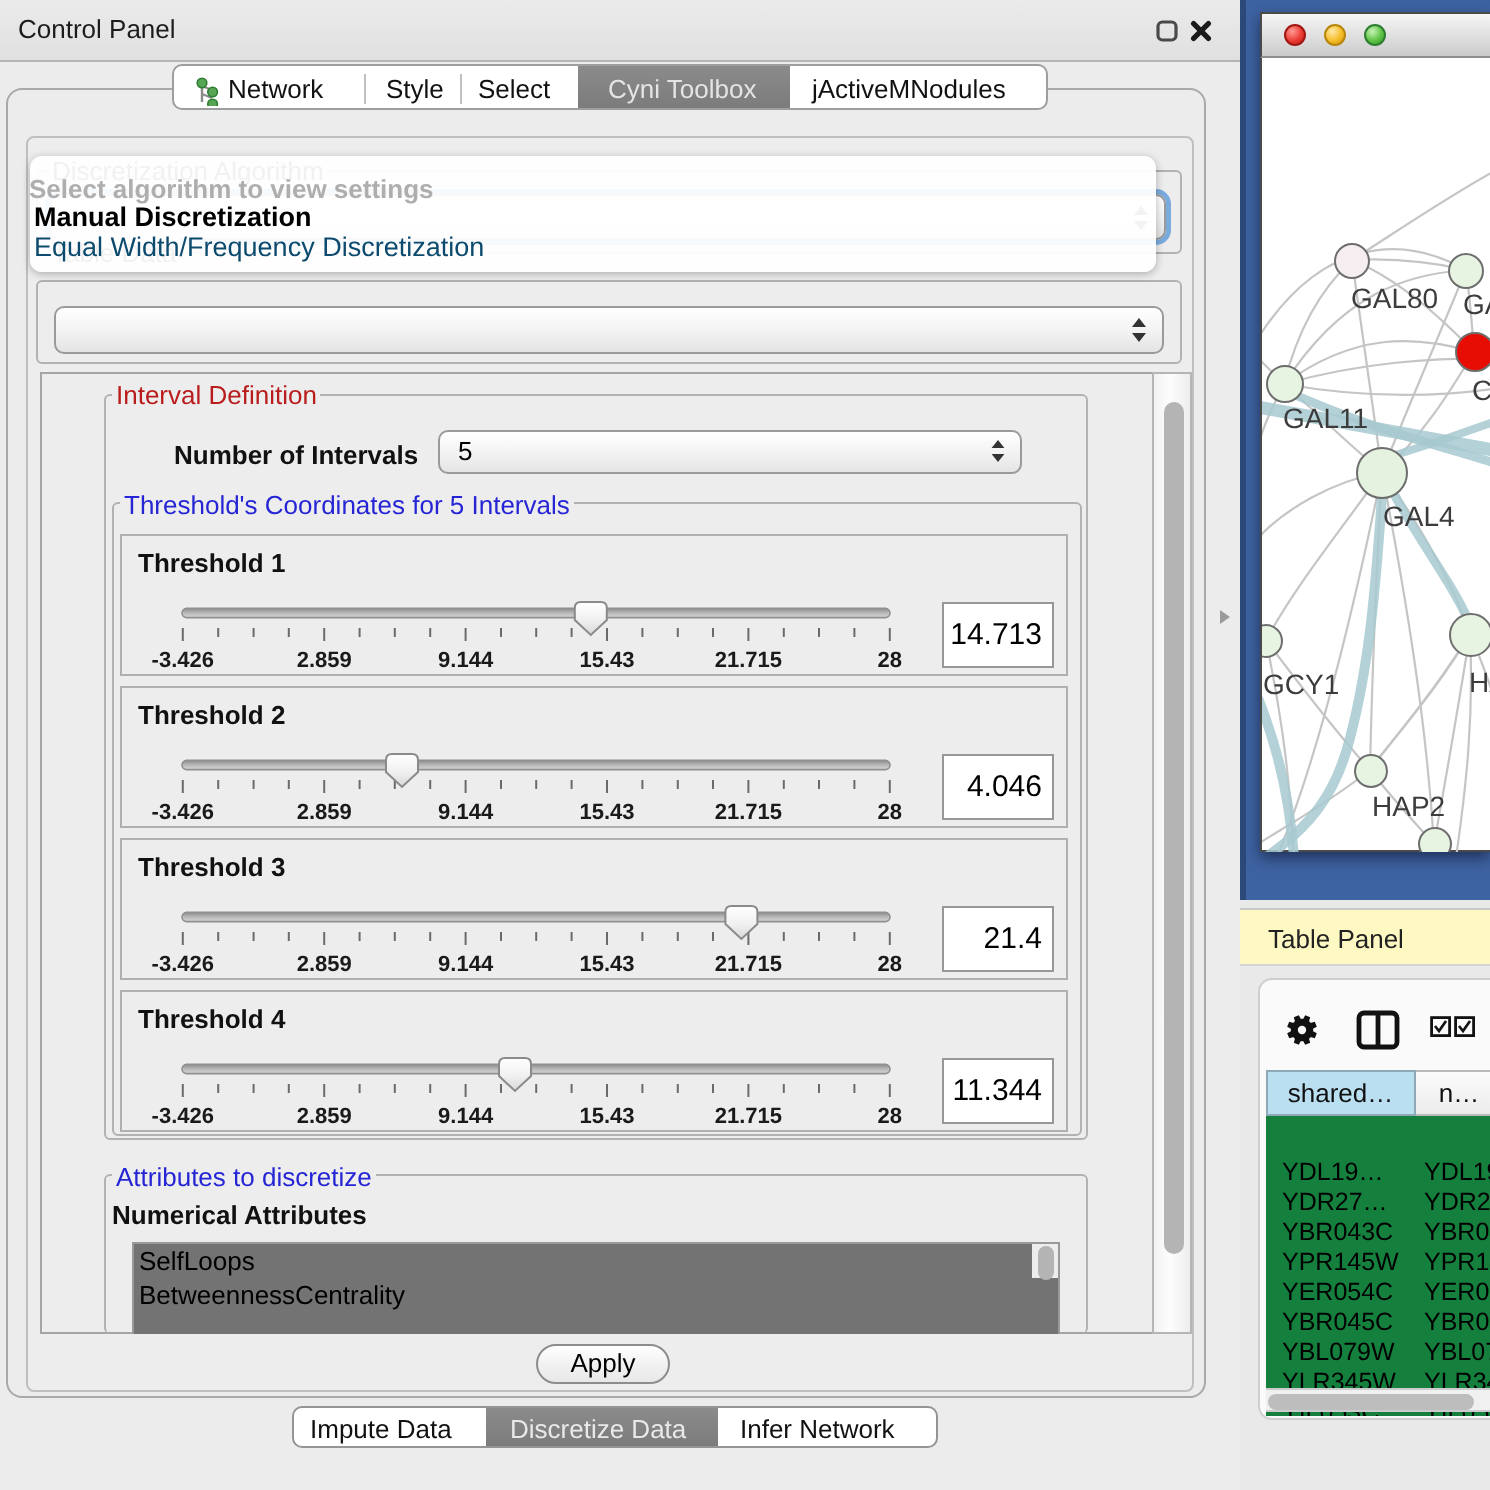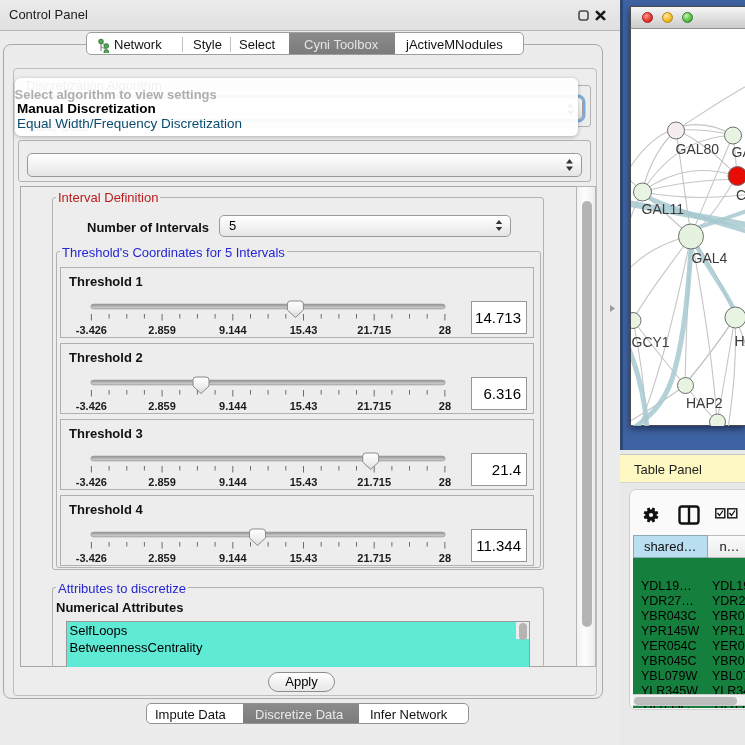--- a/index.html
+++ b/index.html
@@ -34,21 +34,21 @@
 #vsbthumb{position:absolute;left:581.5px;top:201px;width:10px;height:426px;
 background:#b4b4b4;border-radius:5px}
 
 .tbox{position:absolute;left:60px;width:474px;height:71px;
 border:1px solid #b0b0b0;background:#ededed}
 .ttitle{position:absolute;left:8px;top:6px;font-size:13px;font-weight:bold;color:#111}
 .tval{position:absolute;left:410px;top:33px;width:56px;height:33px;background:#fff;
 border:1px solid #979797;font-size:15px;text-align:right;padding-right:5px;line-height:31px;color:#000}
 
 #attrlist{position:absolute;left:65.5px;top:620.5px;width:464px;height:46px;
-background:#5eead4;border:1px solid #999;border-bottom:none;overflow:hidden}
+background:#737373;border:1px solid #999;border-bottom:none;overflow:hidden}
 #attrlist div{font-size:13px;color:#000;height:17px;line-height:17px;padding-left:3px}
 #alsb{position:absolute;left:449px;top:0;width:14px;height:46px;background:#ededed}
 #alsbthumb{position:absolute;left:3px;top:1px;width:8px;height:60px;background:#b4b4b4;border-radius:4px}
 
 #apply{position:absolute;left:268px;top:672px;width:67px;height:20px;
 background:linear-gradient(#ffffff,#f2f2f2 50%,#e8e8e8);border:1px solid #8d8d8d;
 border-radius:10px;font-size:13px;text-align:center;line-height:18px;color:#000}
 
 #bottabs{position:absolute;left:146px;top:702.5px;width:323px;height:21px;
 background:#fff;border:1px solid #949494;border-radius:5px;overflow:hidden}
@@ -173,21 +173,21 @@
       <rect x="30" y="6.2" width="354" height="4.6" rx="2.3" fill="url(#gtrack)" stroke="#909090" stroke-width="0.8"></rect>
       <path d="M30.4 16V22.5M48.1 16V20.5M65.8 16V20.5M83.4 16V20.5M101.1 16V22.5M118.8 16V20.5M136.4 16V20.5M154.1 16V20.5M171.8 16V22.5M189.5 16V20.5M207.1 16V20.5M224.8 16V20.5M242.5 16V22.5M260.2 16V20.5M277.9 16V20.5M295.5 16V20.5M313.2 16V22.5M330.9 16V20.5M348.5 16V20.5M366.2 16V20.5M383.9 16V22.5" stroke="#6b6b6b" stroke-width="1"></path>
       <text x="30.4" y="35.5" text-anchor="middle" font-size="11" font-weight="bold" fill="#1a1a1a">-3.426</text>
       <text x="101.1" y="35.5" text-anchor="middle" font-size="11" font-weight="bold" fill="#1a1a1a">2.859</text>
       <text x="171.8" y="35.5" text-anchor="middle" font-size="11" font-weight="bold" fill="#1a1a1a">9.144</text>
       <text x="242.5" y="35.5" text-anchor="middle" font-size="11" font-weight="bold" fill="#1a1a1a">15.43</text>
       <text x="313.2" y="35.5" text-anchor="middle" font-size="11" font-weight="bold" fill="#1a1a1a">21.715</text>
       <text x="383.9" y="35.5" text-anchor="middle" font-size="11" font-weight="bold" fill="#1a1a1a">28</text>
       <path d="M132.0 12 L132.0 6 Q132.0 3 135.0 3 L145.0 3 Q148.0 3 148.0 6 L148.0 12 L140.0 19.5 Z" fill="url(#gthumb)" stroke="#8a8a8a" stroke-width="1"></path>
     </svg>
-<div class="tval">6.316</div>
+<div class="tval">4.046</div>
 </div>
 <div class="tbox" style="top:419px">
 <div class="ttitle">Threshold 3</div>
 <svg width="474" height="40" style="position:absolute;left:0;top:30px" viewBox="0 0 474 40">
       <rect x="30" y="6.2" width="354" height="4.6" rx="2.3" fill="url(#gtrack)" stroke="#909090" stroke-width="0.8"></rect>
       <path d="M30.4 16V22.5M48.1 16V20.5M65.8 16V20.5M83.4 16V20.5M101.1 16V22.5M118.8 16V20.5M136.4 16V20.5M154.1 16V20.5M171.8 16V22.5M189.5 16V20.5M207.1 16V20.5M224.8 16V20.5M242.5 16V22.5M260.2 16V20.5M277.9 16V20.5M295.5 16V20.5M313.2 16V22.5M330.9 16V20.5M348.5 16V20.5M366.2 16V20.5M383.9 16V22.5" stroke="#6b6b6b" stroke-width="1"></path>
       <text x="30.4" y="35.5" text-anchor="middle" font-size="11" font-weight="bold" fill="#1a1a1a">-3.426</text>
       <text x="101.1" y="35.5" text-anchor="middle" font-size="11" font-weight="bold" fill="#1a1a1a">2.859</text>
       <text x="171.8" y="35.5" text-anchor="middle" font-size="11" font-weight="bold" fill="#1a1a1a">9.144</text>
       <text x="242.5" y="35.5" text-anchor="middle" font-size="11" font-weight="bold" fill="#1a1a1a">15.43</text>

